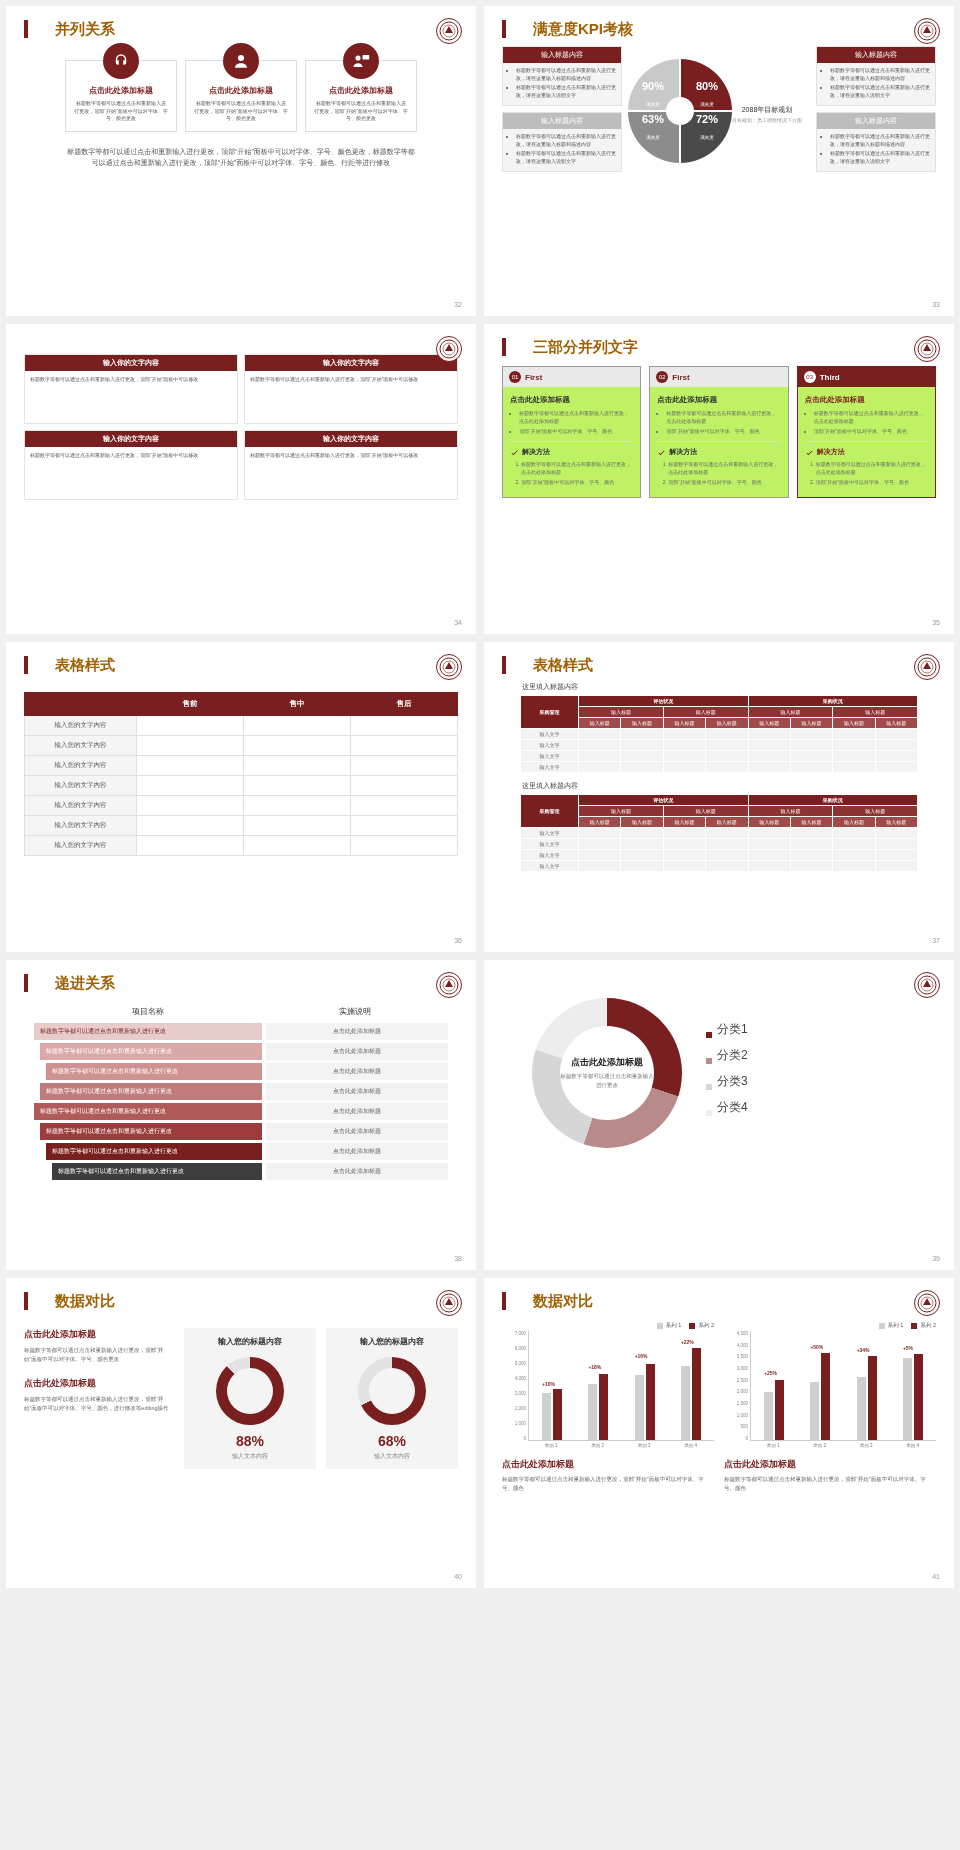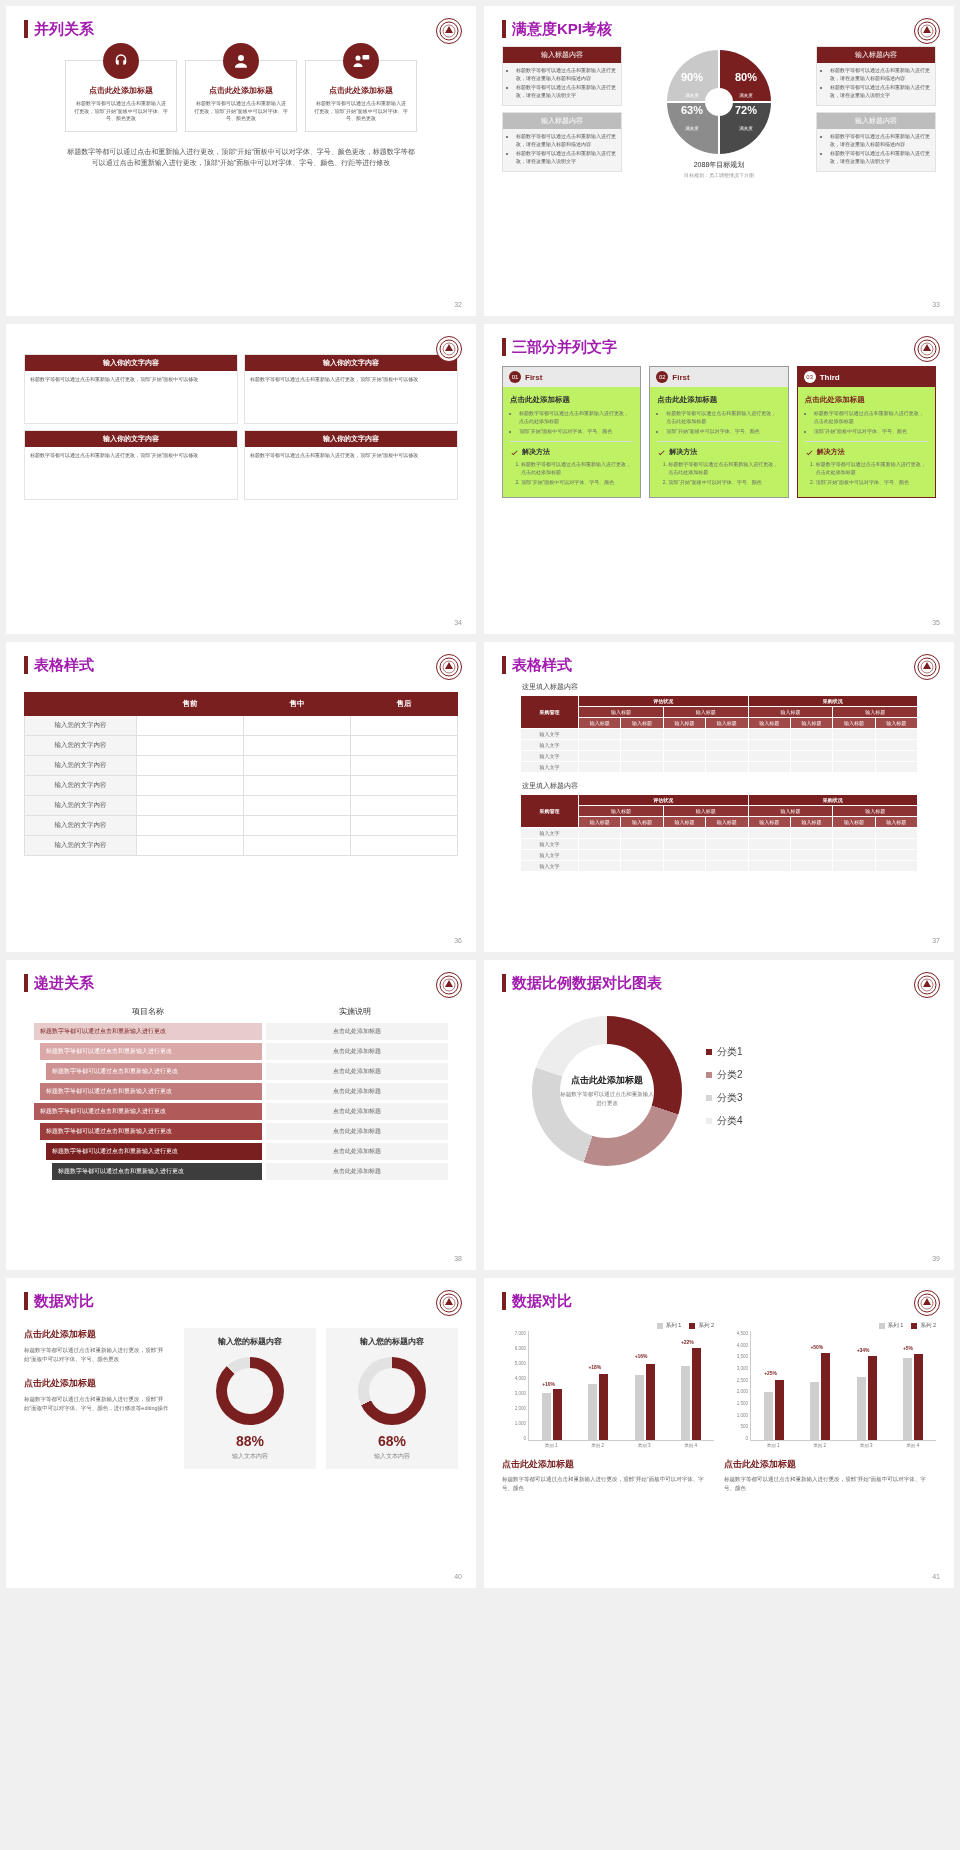--- a/index.html
+++ b/index.html
@@ -18,22 +18,22 @@
   .slide {
     background: #ffffff;
     position: relative;
     height: 310px;
     overflow: hidden;
     padding: 14px 18px 0 18px;
   }
   .slide-title {
     font-size: 15px;
     font-weight: bold;
-    color: #a21caf;
-    padding-left: 6px;
+    color: #a16207;
+    padding-left: 27px;
     border-left: 4px solid #7a1f1f;
     line-height: 18px;
     margin-bottom: 6px;
   }
   .logo {
     position: absolute;
     right: 14px;
     top: 12px;
     width: 26px;
     height: 26px;
@@ -73,21 +73,21 @@
 
   
   .s33-wrap { display:flex; gap:6px; margin-top:8px; }
   .s33-col { width: 120px; display:flex; flex-direction:column; gap:6px; }
   .s33-box { border:1px solid #e2e2e2; }
   .s33-bh { background:#7a1f1f; color:#fff; font-size:7px; padding:3px 4px; text-align:center; }
   .s33-bh.gray { background:#bdbdbd; color:#fff; }
   .s33-bb { padding:4px 5px; background:#f4f4f4; }
   .s33-bb li { font-size:5px; line-height:1.5; color:#555; margin-bottom:2px; }
   .s33-bb ul { margin:0; padding-left:8px; }
-  .s33-mid { flex:1; display:flex; flex-direction:column; align-items:center; justify-content:flex-start; padding-top:4px; }
+  .s33-mid { flex:1; display:flex; flex-direction:row; align-items:center; justify-content:flex-start; padding-top:4px; }
   .donut-kpi { position:relative; width:104px; height:104px; }
   .kpi-lab { position:absolute; color:#fff; text-align:center; }
   .kpi-lab b { font-size:11px; display:block; line-height:11px;}
   .kpi-lab span { font-size:4.5px; }
   .s33-note { margin-top:6px; text-align:center; }
   .s33-note .t1 { font-size:7px; color:#333; }
   .s33-note .t2 { font-size:5px; color:#999; margin-top:2px; }
 
   
   .s34-wrap { display:flex; gap:10px; margin-top:16px; }
@@ -145,21 +145,21 @@
   .s38-bar { width:228px; color:#fff; font-size:6px; padding:4px 6px; position:relative; }
   .s38-bar.light { color:#7a1f1f; }
   .s38-right { flex:1; margin-left:4px; background:#f3f3f3; color:#666; font-size:6px; text-align:center; padding:4px 2px; }
 
   
   .s39-wrap { display:flex; align-items:center; margin-top:24px; gap:24px; padding-left:30px;}
   .donut39 { position:relative; width:150px; height:150px; }
   .donut39-inner { position:absolute; inset:28px; background:#fff; border-radius:50%; display:flex; flex-direction:column; align-items:center; justify-content:center; }
   .donut39-inner b { font-size:9px; color:#222; }
   .donut39-inner span { font-size:5.5px; color:#777; line-height:1.6; text-align:center; margin-top:3px;}
-  .legend39 li { list-style:none; font-size:10px; color:#444; margin-bottom:9px; display:flex; align-items:center; gap:5px;}
+  .legend39 li { list-style:none; font-size:12px; color:#444; margin-bottom:9px; display:flex; align-items:flex-end; gap:5px;}
   .legend39 { padding:0; margin:0; }
   .sw { width:6px; height:6px; display:inline-block; }
 
   
   .s40-wrap { display:flex; gap:10px; margin-top:18px; }
   .s40-left { width:150px; }
   .s40-left h4 { font-size:9px; color:#7a1f1f; margin:0 0 5px 0; }
   .s40-left p { font-size:5.5px; line-height:1.7; color:#666; margin:0 0 12px 0;}
   .s40-card { flex:1; background:#f4f4f4; padding:8px 6px; text-align:center; }
   .s40-card h5 { font-size:8px; color:#333; margin:0 0 10px 0;}
@@ -705,21 +705,20 @@
         <div class="s38-row">
           <div class="s38-bar" style="background:#3d3d3d;width:210px;margin-left:18px;">标题数字等都可以通过点击和重新输入进行更改</div>
           <div class="s38-right">点击此处添加标题</div>
         </div>
       </div>
     </div>
     <div class="pagenum">38</div>
   </div>
 
   <div class="slide">
-    <div class="slide-title">数据比例数据对比图表</div>
     <div class="logo">
       <svg width="20" height="20" viewBox="0 0 20 20">
           <circle cx="10" cy="10" r="9" fill="none" stroke="#7a1f1f" stroke-width="1"></circle>
           <circle cx="10" cy="10" r="6" fill="none" stroke="#7a1f1f" stroke-width="0.6"></circle>
           <path d="M6 12 L10 5 L14 12 Z" fill="#7a1f1f"></path>
         </svg>
     </div>
 
     <div class="s39-wrap">
       <div class="donut39">

